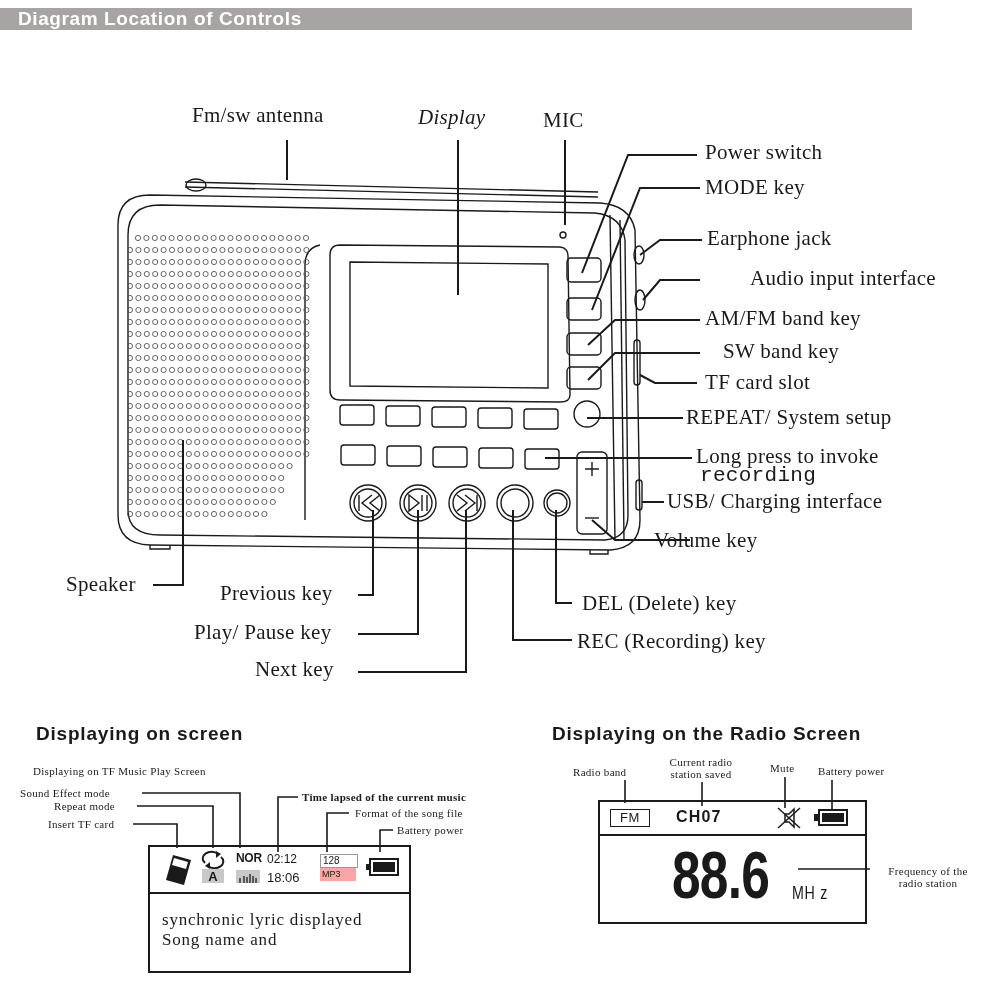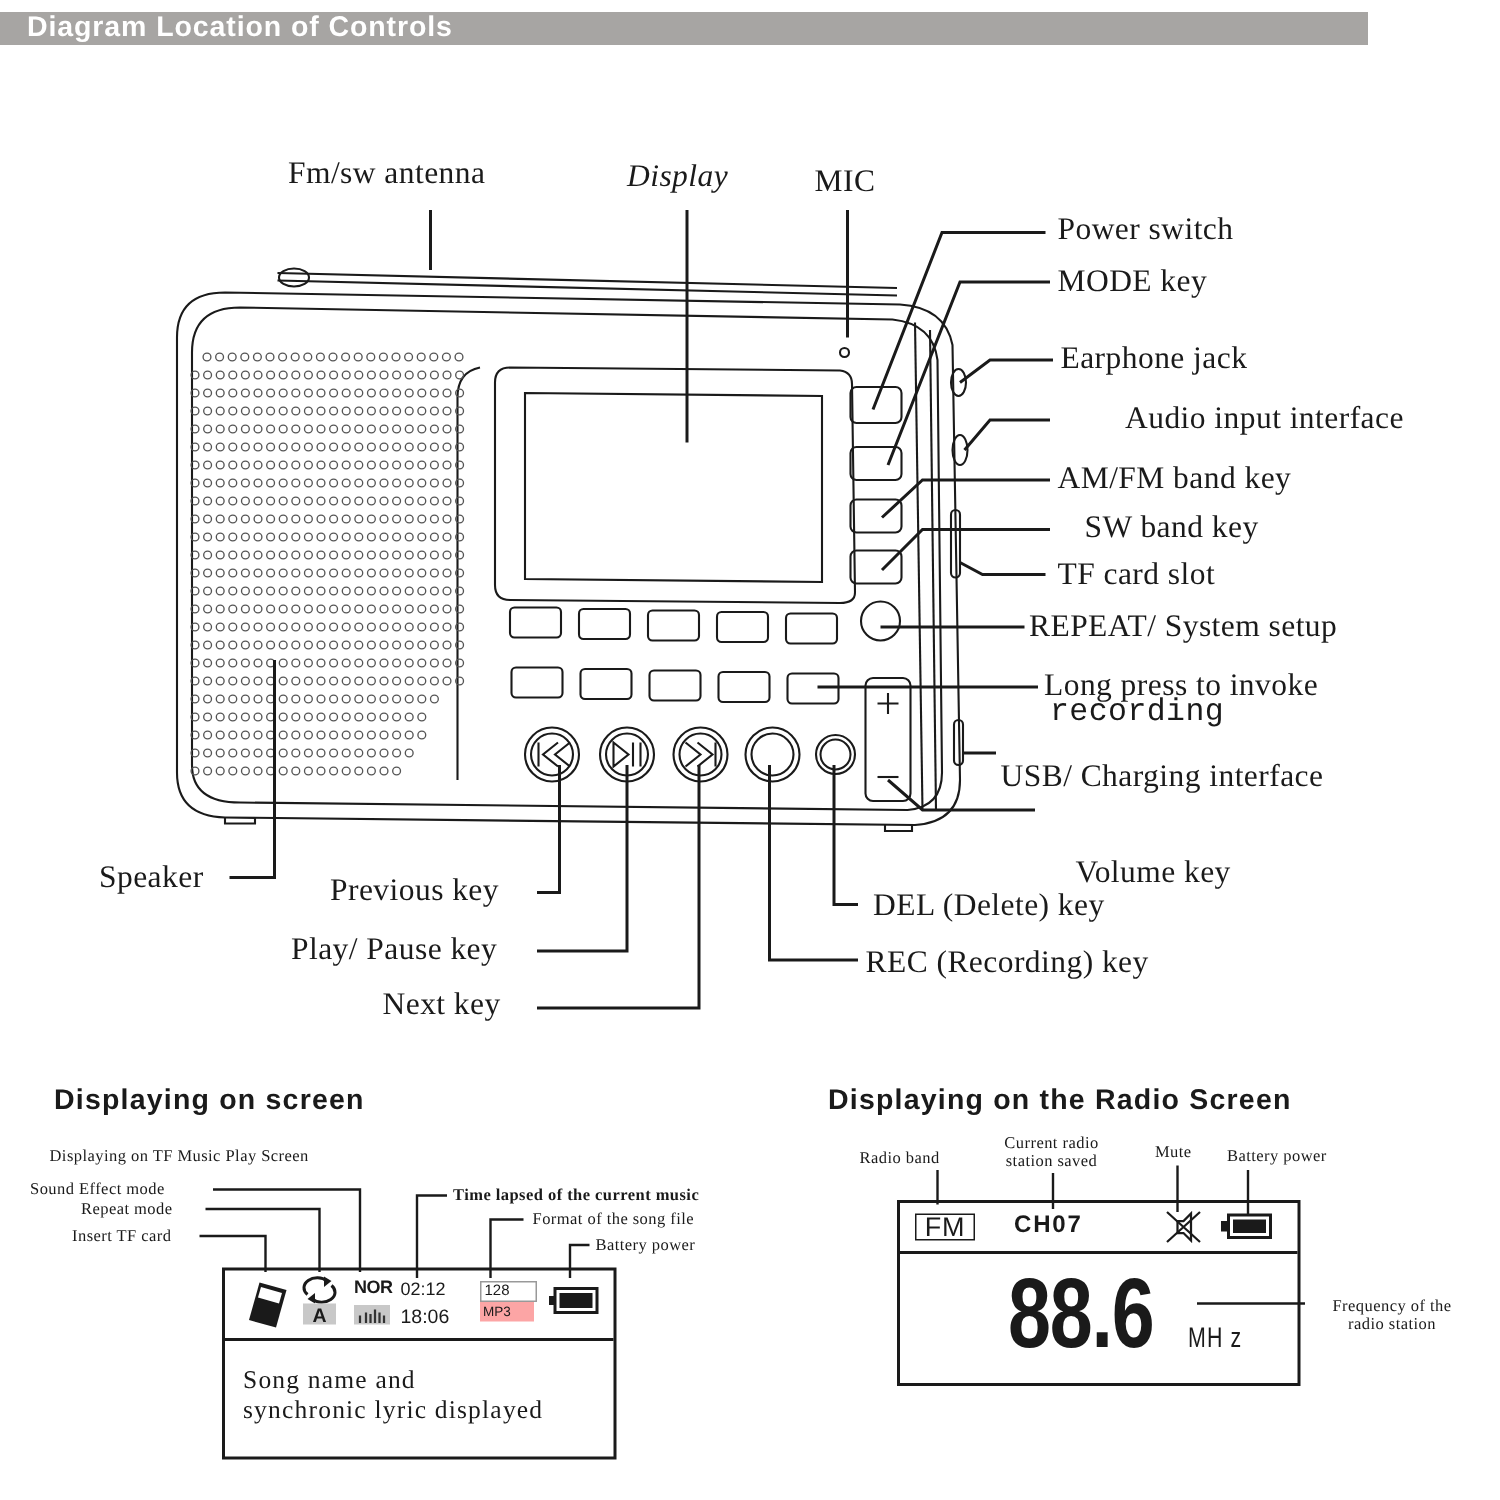--- a/index.html
+++ b/index.html
@@ -633,22 +633,22 @@
 <div class="lbl" style="left:707px; top:226px;">Earphone jack</div>
 <div class="lbl" style="left:705px; top:266px;margin-left:45px;">Audio input interface</div>
 <div class="lbl" style="left:705px; top:306px;">AM/FM band key</div>
 <div class="lbl" style="left:707px; top:339px;margin-left:16px;">SW band key</div>
 <div class="lbl" style="left:705px; top:370px;">TF card slot</div>
 <div class="lbl" style="left:686px; top:405px;">REPEAT/ System setup</div>
 <div class="lbl two" style="left:696px; top:446px;">
   <div>Long press to invoke</div>
   <div style="padding-left:4px;font-family:Liberation Mono, monospace;">recording</div>
 </div>
-<div class="lbl" style="left:667px; top:489px;margin-top:16px;">USB/ Charging interface</div>
-<div class="lbl" style="left:717px; top:528px;margin-top:41px;">Volume key</div>
+<div class="lbl" style="left:667px; top:489px;">USB/ Charging interface</div>
+<div class="lbl" style="left:654px; top:528px;">Volume key</div>
 <div class="lbl" style="left:66px; top:572px;">Speaker</div>
 <div class="lbl" style="left:220px; top:581px;">Previous key</div>
 <div class="lbl" style="left:194px; top:620px;">Play/ Pause key</div>
 <div class="lbl" style="left:255px; top:657px;">Next  key</div>
 <div class="lbl" style="left:582px; top:591px;">DEL (Delete) key</div>
 <div class="lbl" style="left:577px; top:629px;">REC (Recording) key</div>
 
 <div class="sec-title" style="left:36px; top:723px;">Displaying on screen</div>
 
 <div class="small" style="left:33px; top:765px;">Displaying on TF Music Play Screen</div>
@@ -696,22 +696,22 @@
   <div class="abs mono" style="left:117px; top:5px; font-size:12px;">02:12</div>
   <div class="abs mono" style="left:117px; top:23px; font-size:13px;">18:06</div>
   <div class="abs mono" style="left:170px; top:7px; width:34px; height:12px; border:1px solid #999; font-size:10px; line-height:12px; padding-left:2px;">128</div>
   <div class="abs mono" style="left:170px; top:21px; width:36px; height:13px; background:#fca5a5; font-size:9px; line-height:13px; padding-left:2px; box-sizing:border-box;">MP3</div>
   <svg class="abs" style="left:216px; top:10px;" width="34" height="20">
     <rect x="4" y="2" width="28" height="16" fill="none" stroke="#1a1a1a" stroke-width="2"></rect>
     <rect x="7" y="5" width="22" height="10" fill="#1a1a1a"></rect>
     <rect x="0" y="7" width="4" height="6" fill="#1a1a1a"></rect>
   </svg>
   <div class="abs" style="left:12px; top:63px; font-family:'Liberation Serif', serif; font-size:17px; line-height:20px; letter-spacing:0.8px; white-space:nowrap;">
+    <div>synchronic lyric displayed</div>
     <div>Song name and</div>
-    <div>synchronic lyric displayed</div>
   </div>
 </div>
 
 <div class="sec-title" style="left:552px; top:723px;">Displaying on the Radio Screen</div>
 
 <div class="small" style="left:573px; top:766px;">Radio band</div>
 <div class="small center" style="left:656px; top:756px; width:90px;">
   <div>Current radio</div>
   <div>station saved</div>
 </div>
@@ -727,21 +727,21 @@
     <path d="M625 780 L625 803"></path>
     <path d="M702 782 L702 806"></path>
     <path d="M785 777 L785 808"></path>
     <path d="M832 780 L832 810"></path>
     <path d="M798 869 L870 869"></path>
   </g>
 </svg>
 
 <div class="screen-box" style="left:598px; top:800px; width:269px; height:124px;">
   <div class="abs" style="left:0; top:32px; width:265px; height:2px; background:#1a1a1a;"></div>
-  <div class="abs mono" style="left:10px; top:7px; width:40px; height:18px; border:1.6px solid #1a1a1a; box-sizing:border-box; font-size:18px; line-height:16px; text-align:center; letter-spacing:0.5px;">FM</div>
+  <div class="abs mono" style="left:10px; top:7px; width:40px; height:18px; border:1.6px solid #1a1a1a; box-sizing:border-box; font-size:13px; line-height:16px; text-align:center; letter-spacing:0.5px;">FM</div>
   <div class="abs mono" style="left:76px; top:6px; font-weight:bold; font-size:16px; letter-spacing:1.2px;">CH07</div>
   <svg class="abs" style="left:176px; top:5px;" width="26" height="22">
     <g stroke="#1a1a1a" stroke-width="1.5" fill="none">
       <path d="M9 7 h4 l5 -5 v18 l-5 -5 h-4 Z"></path>
       <path d="M2 1 L24 21 M24 1 L2 21"></path>
     </g>
   </svg>
   <svg class="abs" style="left:214px; top:6px;" width="36" height="20">
     <rect x="5" y="2" width="28" height="15" fill="none" stroke="#1a1a1a" stroke-width="2"></rect>
     <rect x="8" y="5" width="22" height="9" fill="#1a1a1a"></rect>

